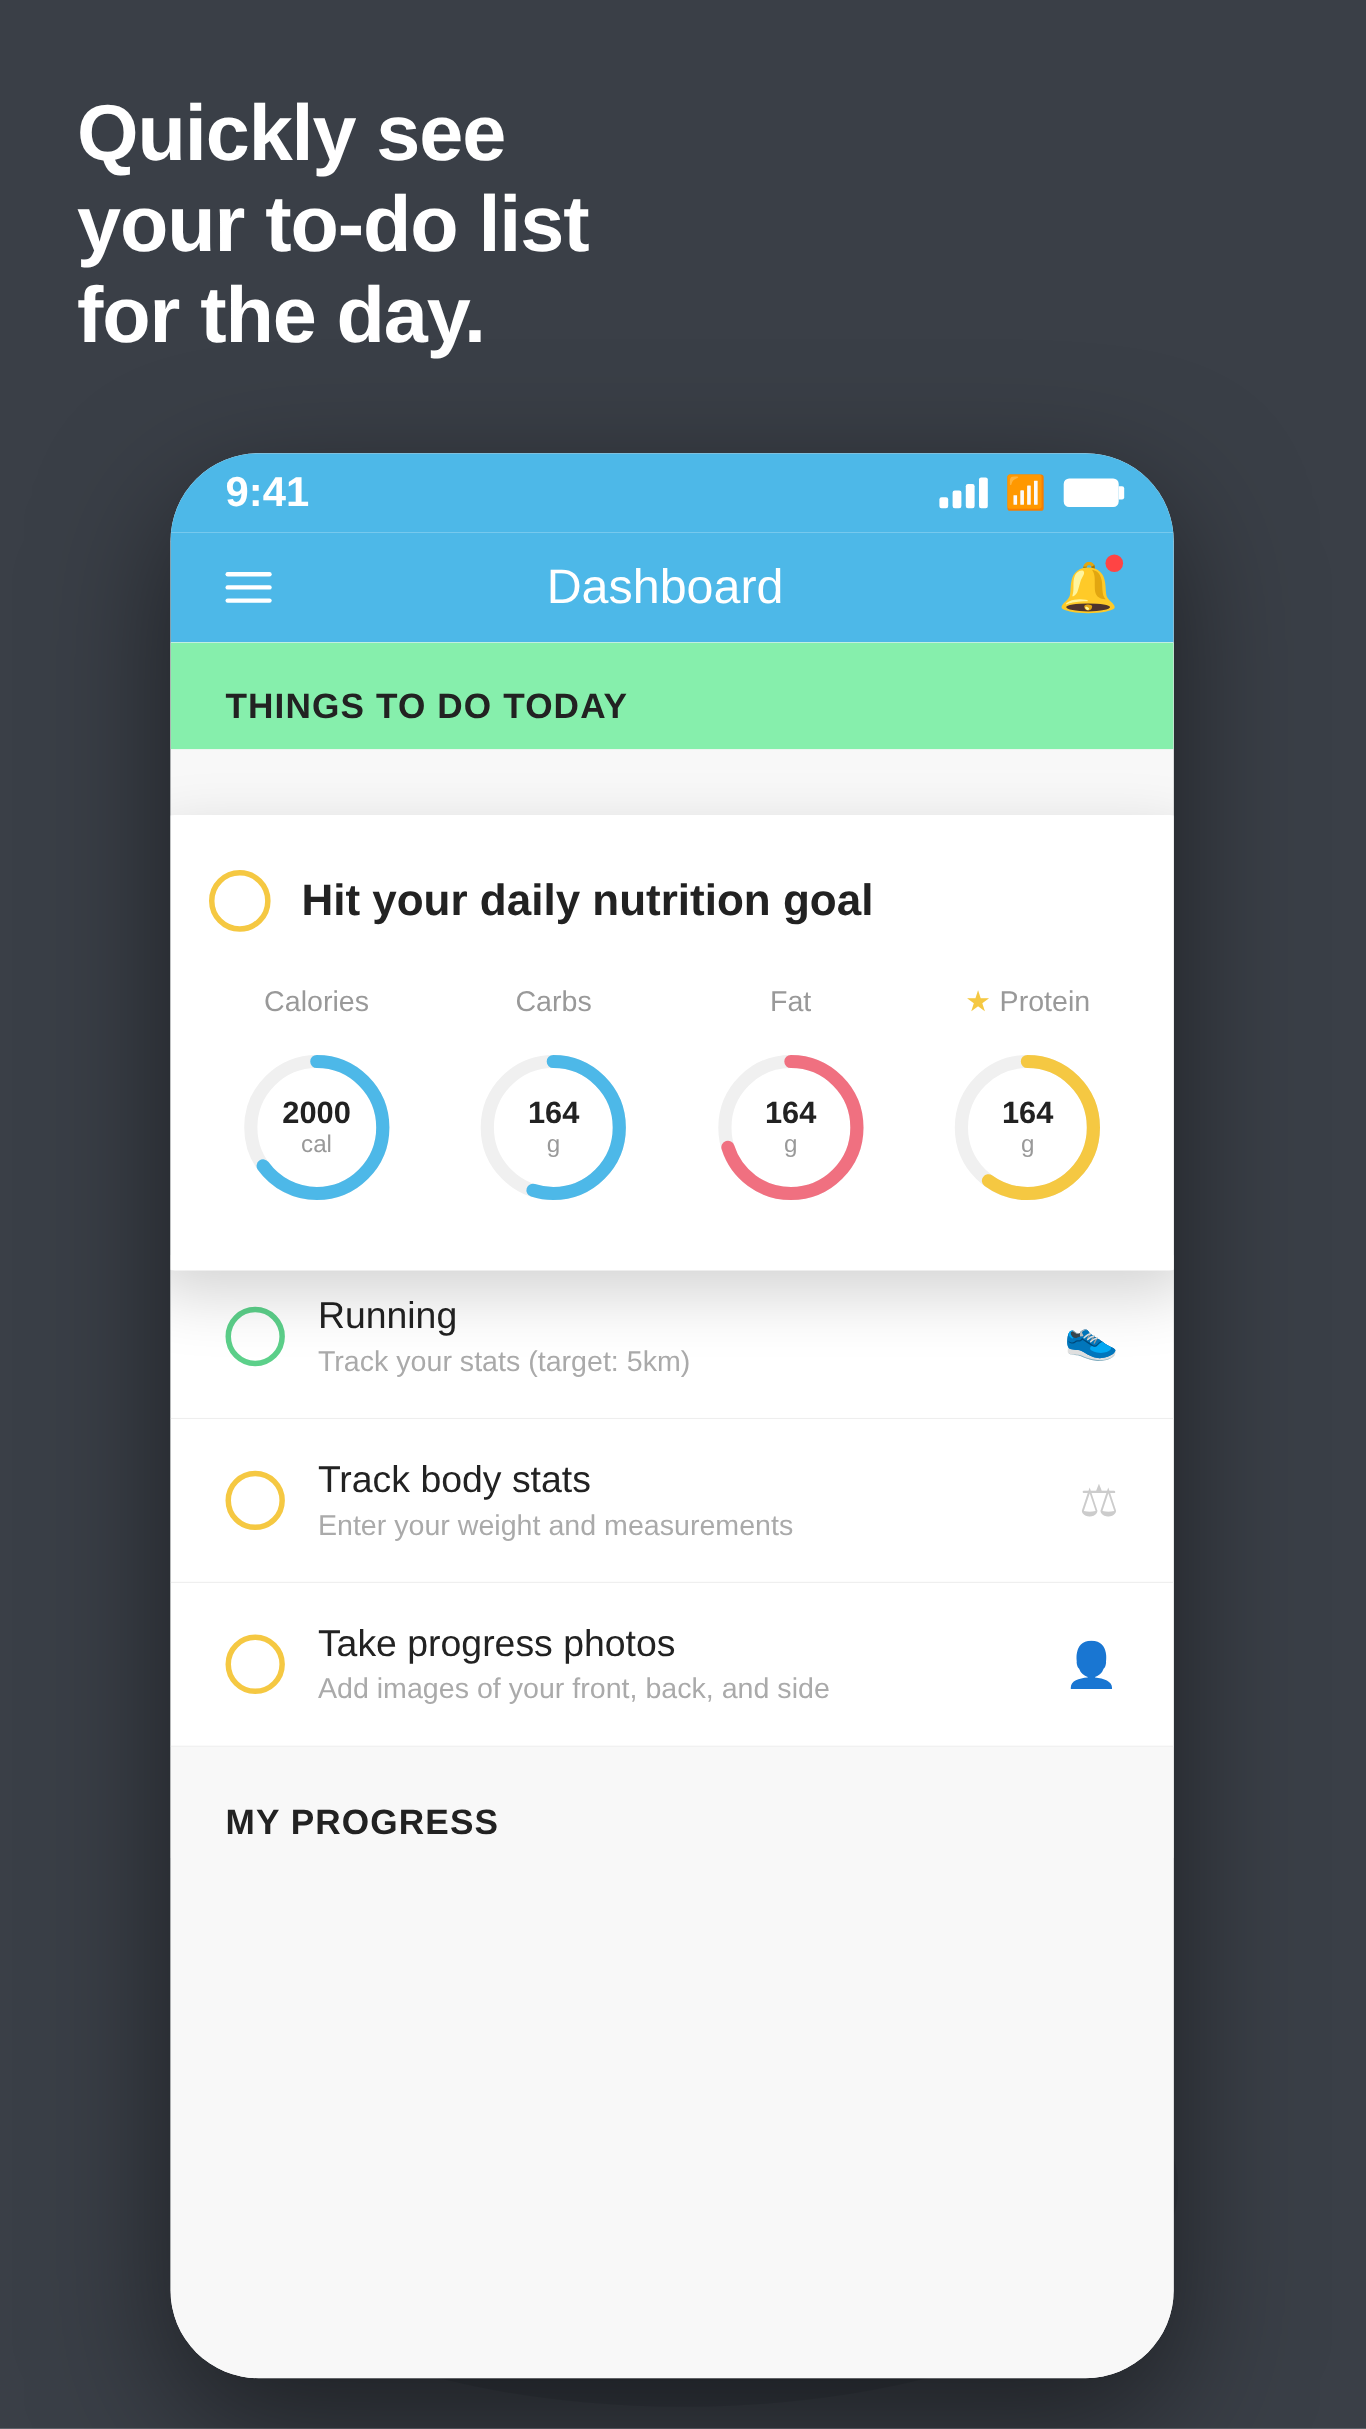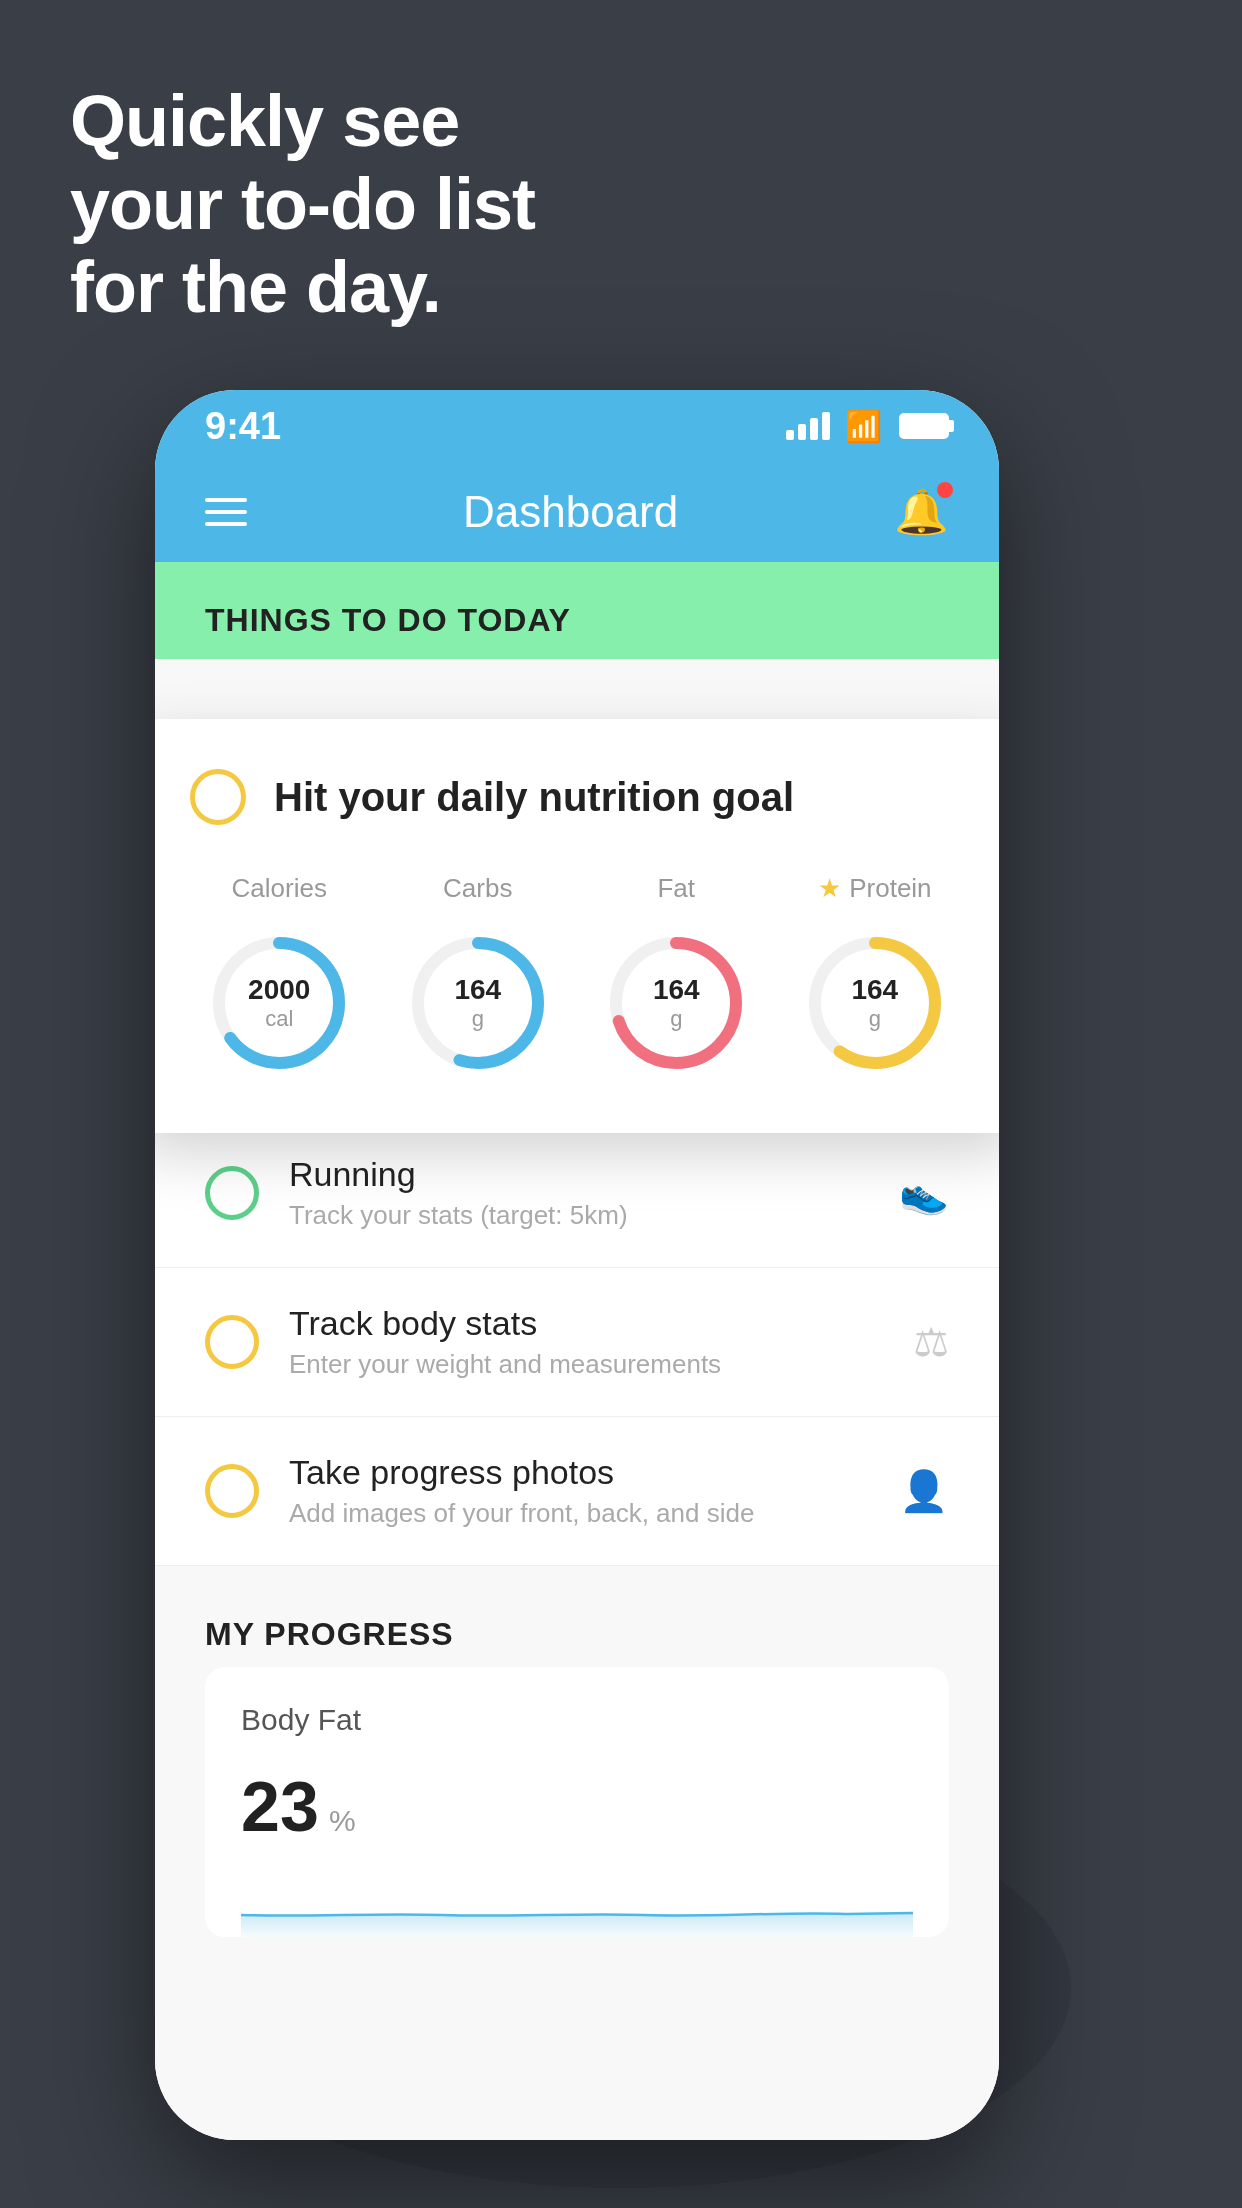--- a/index.html
+++ b/index.html
@@ -21,23 +21,23 @@
       color: #ffffff;
       font-size: 72px;
       font-weight: 800;
       line-height: 1.15;
       letter-spacing: -1px;
     }
 
     
     .phone-wrapper {
       position: absolute;
-      top: 390px;
+      top: 412px;
       left: 155px;
-      width: 844px;
+      width: 912px;
       height: 1750px;
     }
 
     
     .phone {
       width: 100%;
       height: 100%;
       background: #ffffff;
       border-radius: 80px;
       overflow: hidden;
@@ -508,38 +508,19 @@
           </div>
           <span class="todo-icon">👤</span>
         </div>
       </div>
 
       <div class="progress-section">
         <div class="progress-header">MY PROGRESS</div>
         <div class="progress-cards">
 
 
-          <div class="progress-card">
-            <div class="progress-card-title">Body Fat</div>
-            <div class="progress-value-row">
-              <span class="progress-value">23</span>
-              <span class="progress-unit">%</span>
-            </div>
-            <div class="progress-chart">
-              <svg viewBox="0 0 300 60" preserveAspectRatio="none">
-                <defs>
-                  <linearGradient id="bfGrad" x1="0" y1="0" x2="0" y2="1">
-                    <stop offset="0%" stop-color="#4db8e8" stop-opacity="0.3"></stop>
-                    <stop offset="100%" stop-color="#4db8e8" stop-opacity="0.05"></stop>
-                  </linearGradient>
-                </defs>
-                <path d="M0,38 C30,40 60,36 90,38 C120,40 150,36 180,38 C210,40 240,35 270,37 L300,36 L300,60 L0,60 Z" fill="url(#bfGrad)"></path>
-                <path d="M0,38 C30,40 60,36 90,38 C120,40 150,36 180,38 C210,40 240,35 270,37 L300,36" fill="none" stroke="#4db8e8" stroke-width="2.5"></path>
-              </svg>
-            </div>
-          </div>
 
         </div>
       </div>
 
     </div>
   </div>
 </div>
 
 </body></html>

